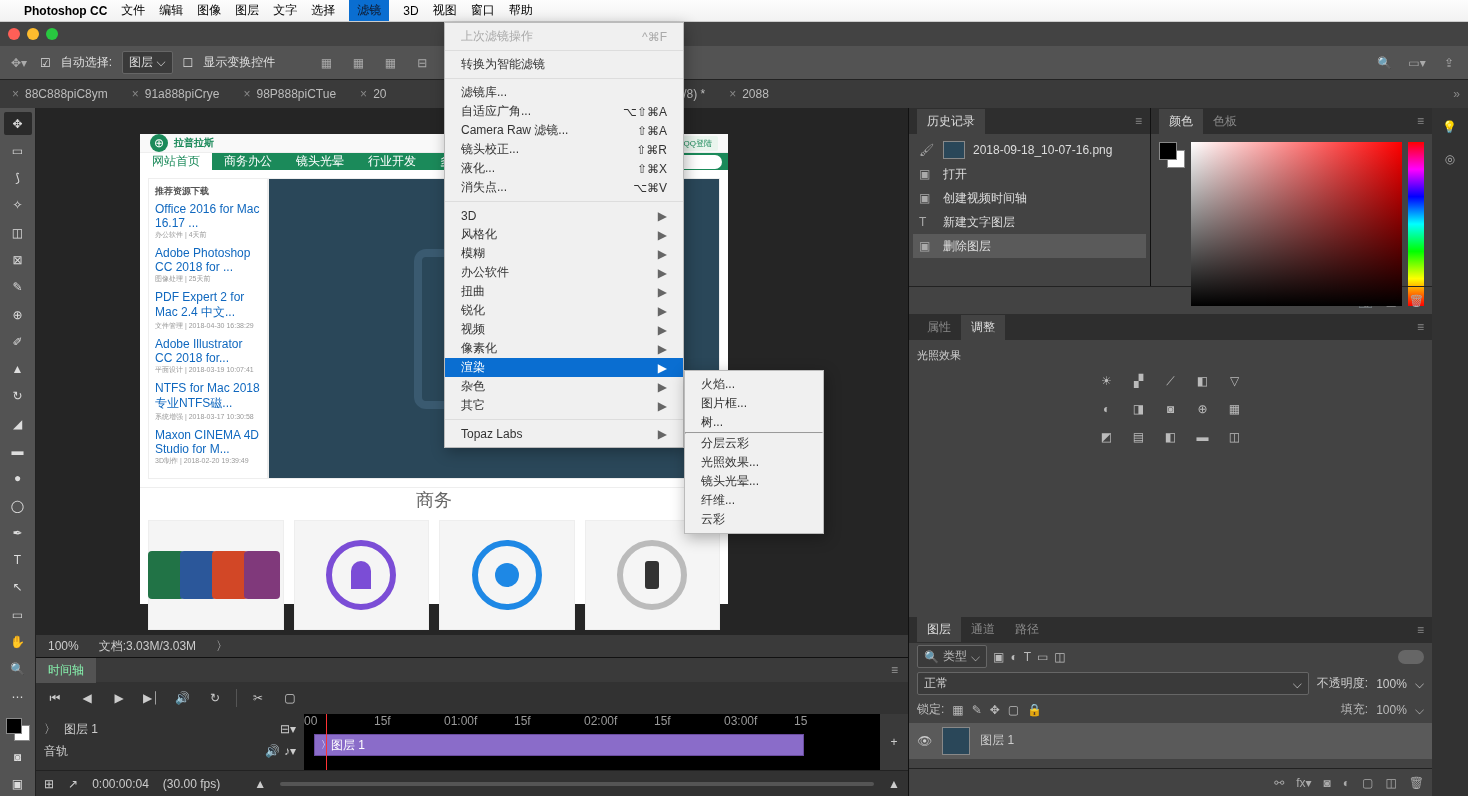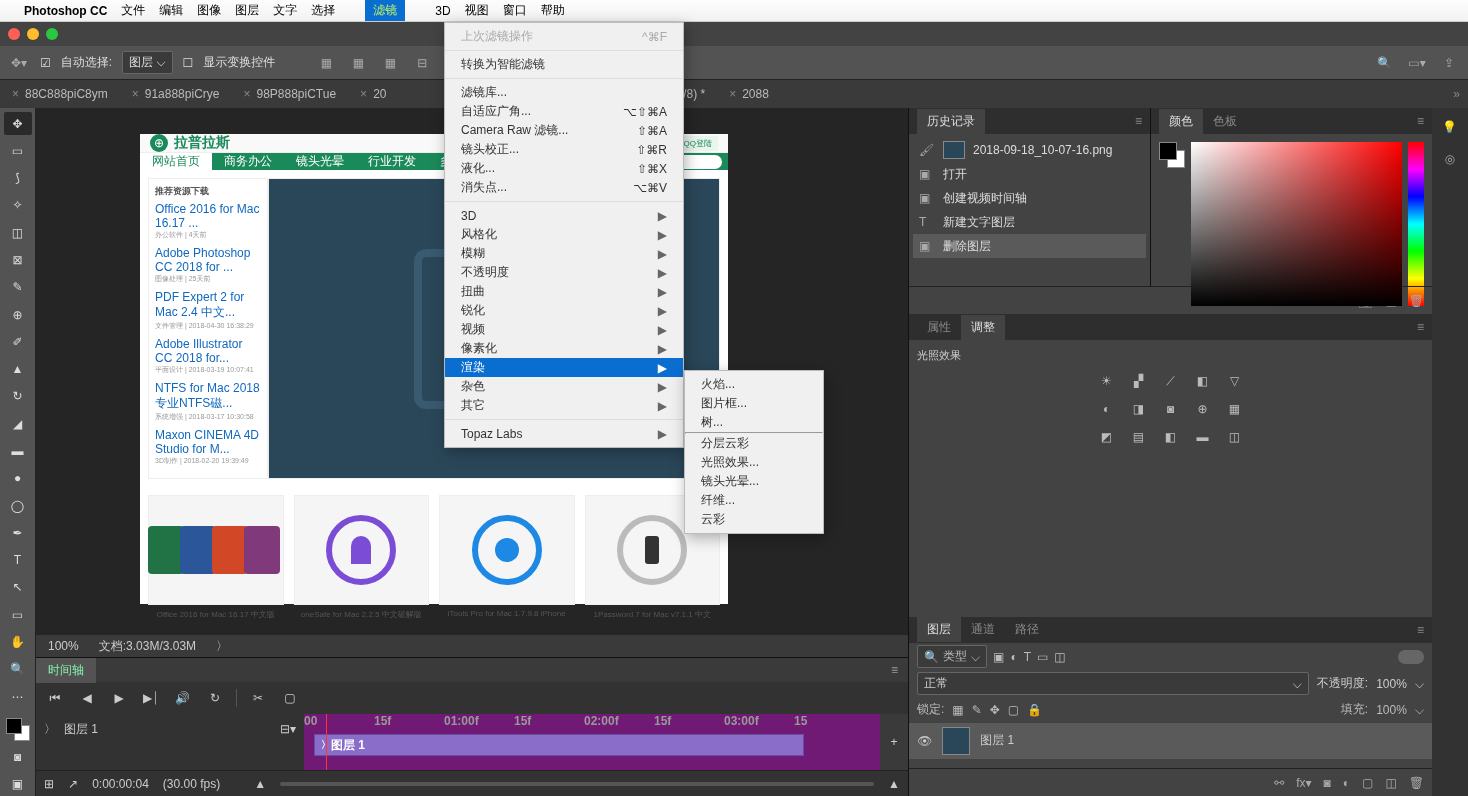--- a/index.html
+++ b/index.html
@@ -1,20 +1,20 @@
 <!DOCTYPE html>
 <html><head>
 <meta charset="utf-8">
 <style>
 * { margin:0; padding:0; box-sizing:border-box; font-family:-apple-system,"Helvetica Neue",Arial,sans-serif; font-size:12px; }
 body { background:#323232; width:1468px; height:796px; overflow:hidden; color:#ccc; }
 .mac-menu { height:22px; background:linear-gradient(#fdfdfd,#f2f2f2); border-bottom:1px solid #ccc; display:flex; align-items:center; padding:0 10px; gap:14px; color:#000; font-size:13px; }
 .mac-menu .apple { font-size:15px; }
 .mac-menu .app-name { font-weight:bold; }
-.mac-menu .selected { background:#0a6ed1; color:#bef264; padding:2px 8px; margin:-2px 16px; }
+.mac-menu .selected { background:#0a6ed1; color:#0f172a; padding:2px 8px; margin:-2px 0; }
 .titlebar { height:24px; background:#434343; display:flex; align-items:center; padding:0 8px; gap:8px; }
 .traffic { display:flex; gap:7px; }
 .tl { width:12px; height:12px; border-radius:50%; }
 .red{background:#ff5f57}.yellow{background:#febc2e}.green{background:#28c840}
 .title-text { flex:1; text-align:center; color:#ddd; font-size:13px; }
 .options-bar { height:34px; background:#535353; border-bottom:1px solid #222; display:flex; align-items:center; padding:0 8px; gap:10px; color:#ddd; }
 .options-bar .sel { background:#3a3a3a; border:1px solid #666; padding:2px 6px; border-radius:2px; }
 .options-bar .icon-btn { width:22px; height:22px; display:flex; align-items:center; justify-content:center; color:#aaa; }
 .options-bar .spacer{flex:1}
 .doc-tabs { height:28px; background:#3a3a3a; display:flex; align-items:center; color:#bbb; font-size:11px; }
@@ -26,21 +26,21 @@
 .tool.active{background:#2a2a2a;}
 .tool-swatch{width:24px;height:24px;margin-top:6px;position:relative;}
 .tool-swatch .fg{position:absolute;width:16px;height:16px;background:#000;border:1px solid #888;}
 .tool-swatch .bg{position:absolute;width:16px;height:16px;background:#fff;border:1px solid #888;right:0;bottom:0;}
 .center-col { flex:1; display:flex; flex-direction:column; background:#252525; position:relative; }
 .canvas-area { flex:1; background:#252525; position:relative; overflow:hidden; }
 .canvas { position:absolute; left:104px; top:26px; width:588px; height:470px; background:#fff; }
 .site { width:100%; height:100%; display:flex; flex-direction:column; font-size:10px; color:#333;}
 .site-header{height:26px;display:flex;align-items:center;padding:0 10px;border-bottom:1px solid #eee;background:#f9f9f9;}
 .site-logo{width:18px;height:18px;border-radius:50%;background:#1b8a5a;display:inline-flex;align-items:center;justify-content:center;color:#fff;margin-right:6px;}
-.site-title{color:#1b8a5a;font-size:14px;font-weight:bold;}
+.site-title{color:#1b8a5a;font-size:10px;font-weight:bold;}
 .site-nav{height:22px;background:#1b8a5a;display:flex;align-items:center;color:#fff;font-size:9px;}
 .site-nav span{padding:0 12px;}
 .site-nav span.home{background:#fff;color:#1b8a5a;}
 .site-nav .search{margin-left:auto;width:120px;height:14px;background:#fff;border-radius:7px;margin-right:6px;}
 .site-body{flex:1;display:flex;padding:8px;}
 .site-side{width:120px;border:1px solid #eee;padding:6px;font-size:8px;}
 .site-side h4{font-size:9px;margin-bottom:4px;color:#555;}
 .site-side .item{margin-bottom:6px;color:#1068bf;}
 .site-side .item .meta{color:#999;font-size:7px;}
 .site-main{flex:1;border:1px solid #eee;background:#2a4759;display:flex;align-items:center;justify-content:center;}
@@ -56,21 +56,21 @@
 .zoom-bar{height:22px;background:#3a3a3a;display:flex;align-items:center;padding:0 12px;gap:20px;color:#ccc;font-size:11px;}
 .timeline-panel{background:#323232;border-top:1px solid #111;}
 .tl-tabs{height:24px;background:#3a3a3a;display:flex;align-items:center;}
 .tl-tabs .tab{background:#535353;padding:4px 12px;color:#86efac;}
 .tl-tabs .menu-icon{margin-left:auto;padding:0 10px;color:#999;}
 .tl-controls{height:32px;display:flex;align-items:center;padding:0 8px;gap:10px;color:#ccc;}
 .tl-controls .btn{width:22px;text-align:center;}
 .tl-body{display:flex;height:56px;}
 .tl-tracks{width:268px;padding:4px 8px;}
 .tl-track-row{height:22px;display:flex;align-items:center;color:#ccc;gap:8px;}
-.tl-timeline{flex:1;position:relative;background:#701a75;font-weight:bold;}
+.tl-timeline{flex:1;position:relative;background:#000000;}
 .tl-ruler{height:18px;display:flex;color:#999;font-size:10px;}
 .tl-ruler span{width:70px;}
 .tl-clip{position:absolute;top:20px;left:10px;height:22px;width:490px;background:#8a6cc9;border:1px solid #6a4ca0;display:flex;align-items:center;padding:0 6px;color:#fff;font-size:10px;}
 .tl-add{width:28px;background:#3a3a3a;display:flex;align-items:center;justify-content:center;color:#ccc;}
 .tl-footer{height:26px;display:flex;align-items:center;padding:0 8px;gap:14px;color:#ccc;font-size:11px;border-top:1px solid #222;}
 .right-col { width:560px; display:flex; }
 .right-panels { flex:1; display:flex; flex-direction:column; background:#434343; border-left:1px solid #111; }
 .right-icons { width:36px; background:#323232; display:flex; flex-direction:column; align-items:center; padding-top:12px; gap:18px; color:#aaa; }
 .panel-header { height:26px; background:#2e2e2e; display:flex; align-items:center; padding:0 8px; color:#ddd; font-size:11px; }
 .panel-header .tab{padding:4px 10px;background:#434343;}
@@ -245,20 +245,21 @@
               <div class="item"><span>Adobe Photoshop CC 2018 for ...</span><div class="meta">图像处理 | 25天前</div></div>
               <div class="item"><span>PDF Expert 2 for Mac 2.4 中文...</span><div class="meta">文件管理 | 2018-04-30 16:38:29</div></div>
               <div class="item"><span>Adobe Illustrator CC 2018 for...</span><div class="meta">平面设计 | 2018-03-19 10:07:41</div></div>
               <div class="item"><span>NTFS for Mac 2018 专业NTFS磁...</span><div class="meta">系统增强 | 2018-03-17 10:30:58</div></div>
               <div class="item"><span>Maxon CINEMA 4D Studio for M...</span><div class="meta">3D制作 | 2018-02-20 19:39:49</div></div>
             </div>
             <div class="site-main">
                 <div class="big-p">P</div>
               </div>
           </div>
+          <div class="site-banner">商务</div>
           <div class="site-grid">
             <div class="site-card">
                 <div class="thumb">
                   <div class="office-icons">
                     <span style="background:#217346"></span>
                     <span style="background:#2b579a"></span>
                     <span style="background:#d24726"></span>
                     <span style="background:#80397b"></span>
                   </div>
                 </div>
@@ -313,20 +314,24 @@
         <span style="width:1px;height:18px;background:#555"></span>
         <span class="btn">✂</span>
         <span class="btn">▢</span>
       </div>
       <div class="tl-body">
         <div class="tl-tracks">
           <div class="tl-track-row">
               <span>〉</span>
               <span>图层 1</span>
               <span style="margin-left:auto">⊟▾</span>
+            </div>
+          <div class="tl-track-row">
+              <span>音轨</span>
+              <span style="margin-left:auto">🔊 ♪▾</span>
             </div>
         </div>
         <div class="tl-timeline">
           <div class="tl-ruler">
             <span>00</span>
               <span>15f</span>
               <span>01:00f</span>
               <span>15f</span>
               <span>02:00f</span>
               <span>15f</span>
@@ -532,21 +537,21 @@
     </div>
   <div class="mi">
       <span>风格化</span>
       <span class="arrow">▶</span>
     </div>
   <div class="mi">
       <span>模糊</span>
       <span class="arrow">▶</span>
     </div>
   <div class="mi">
-      <span>不透明度</span>
+      <span>办公软件</span>
       <span class="arrow">▶</span>
     </div>
   <div class="mi">
       <span>扭曲</span>
       <span class="arrow">▶</span>
     </div>
   <div class="mi">
       <span>锐化</span>
       <span class="arrow">▶</span>
     </div>

